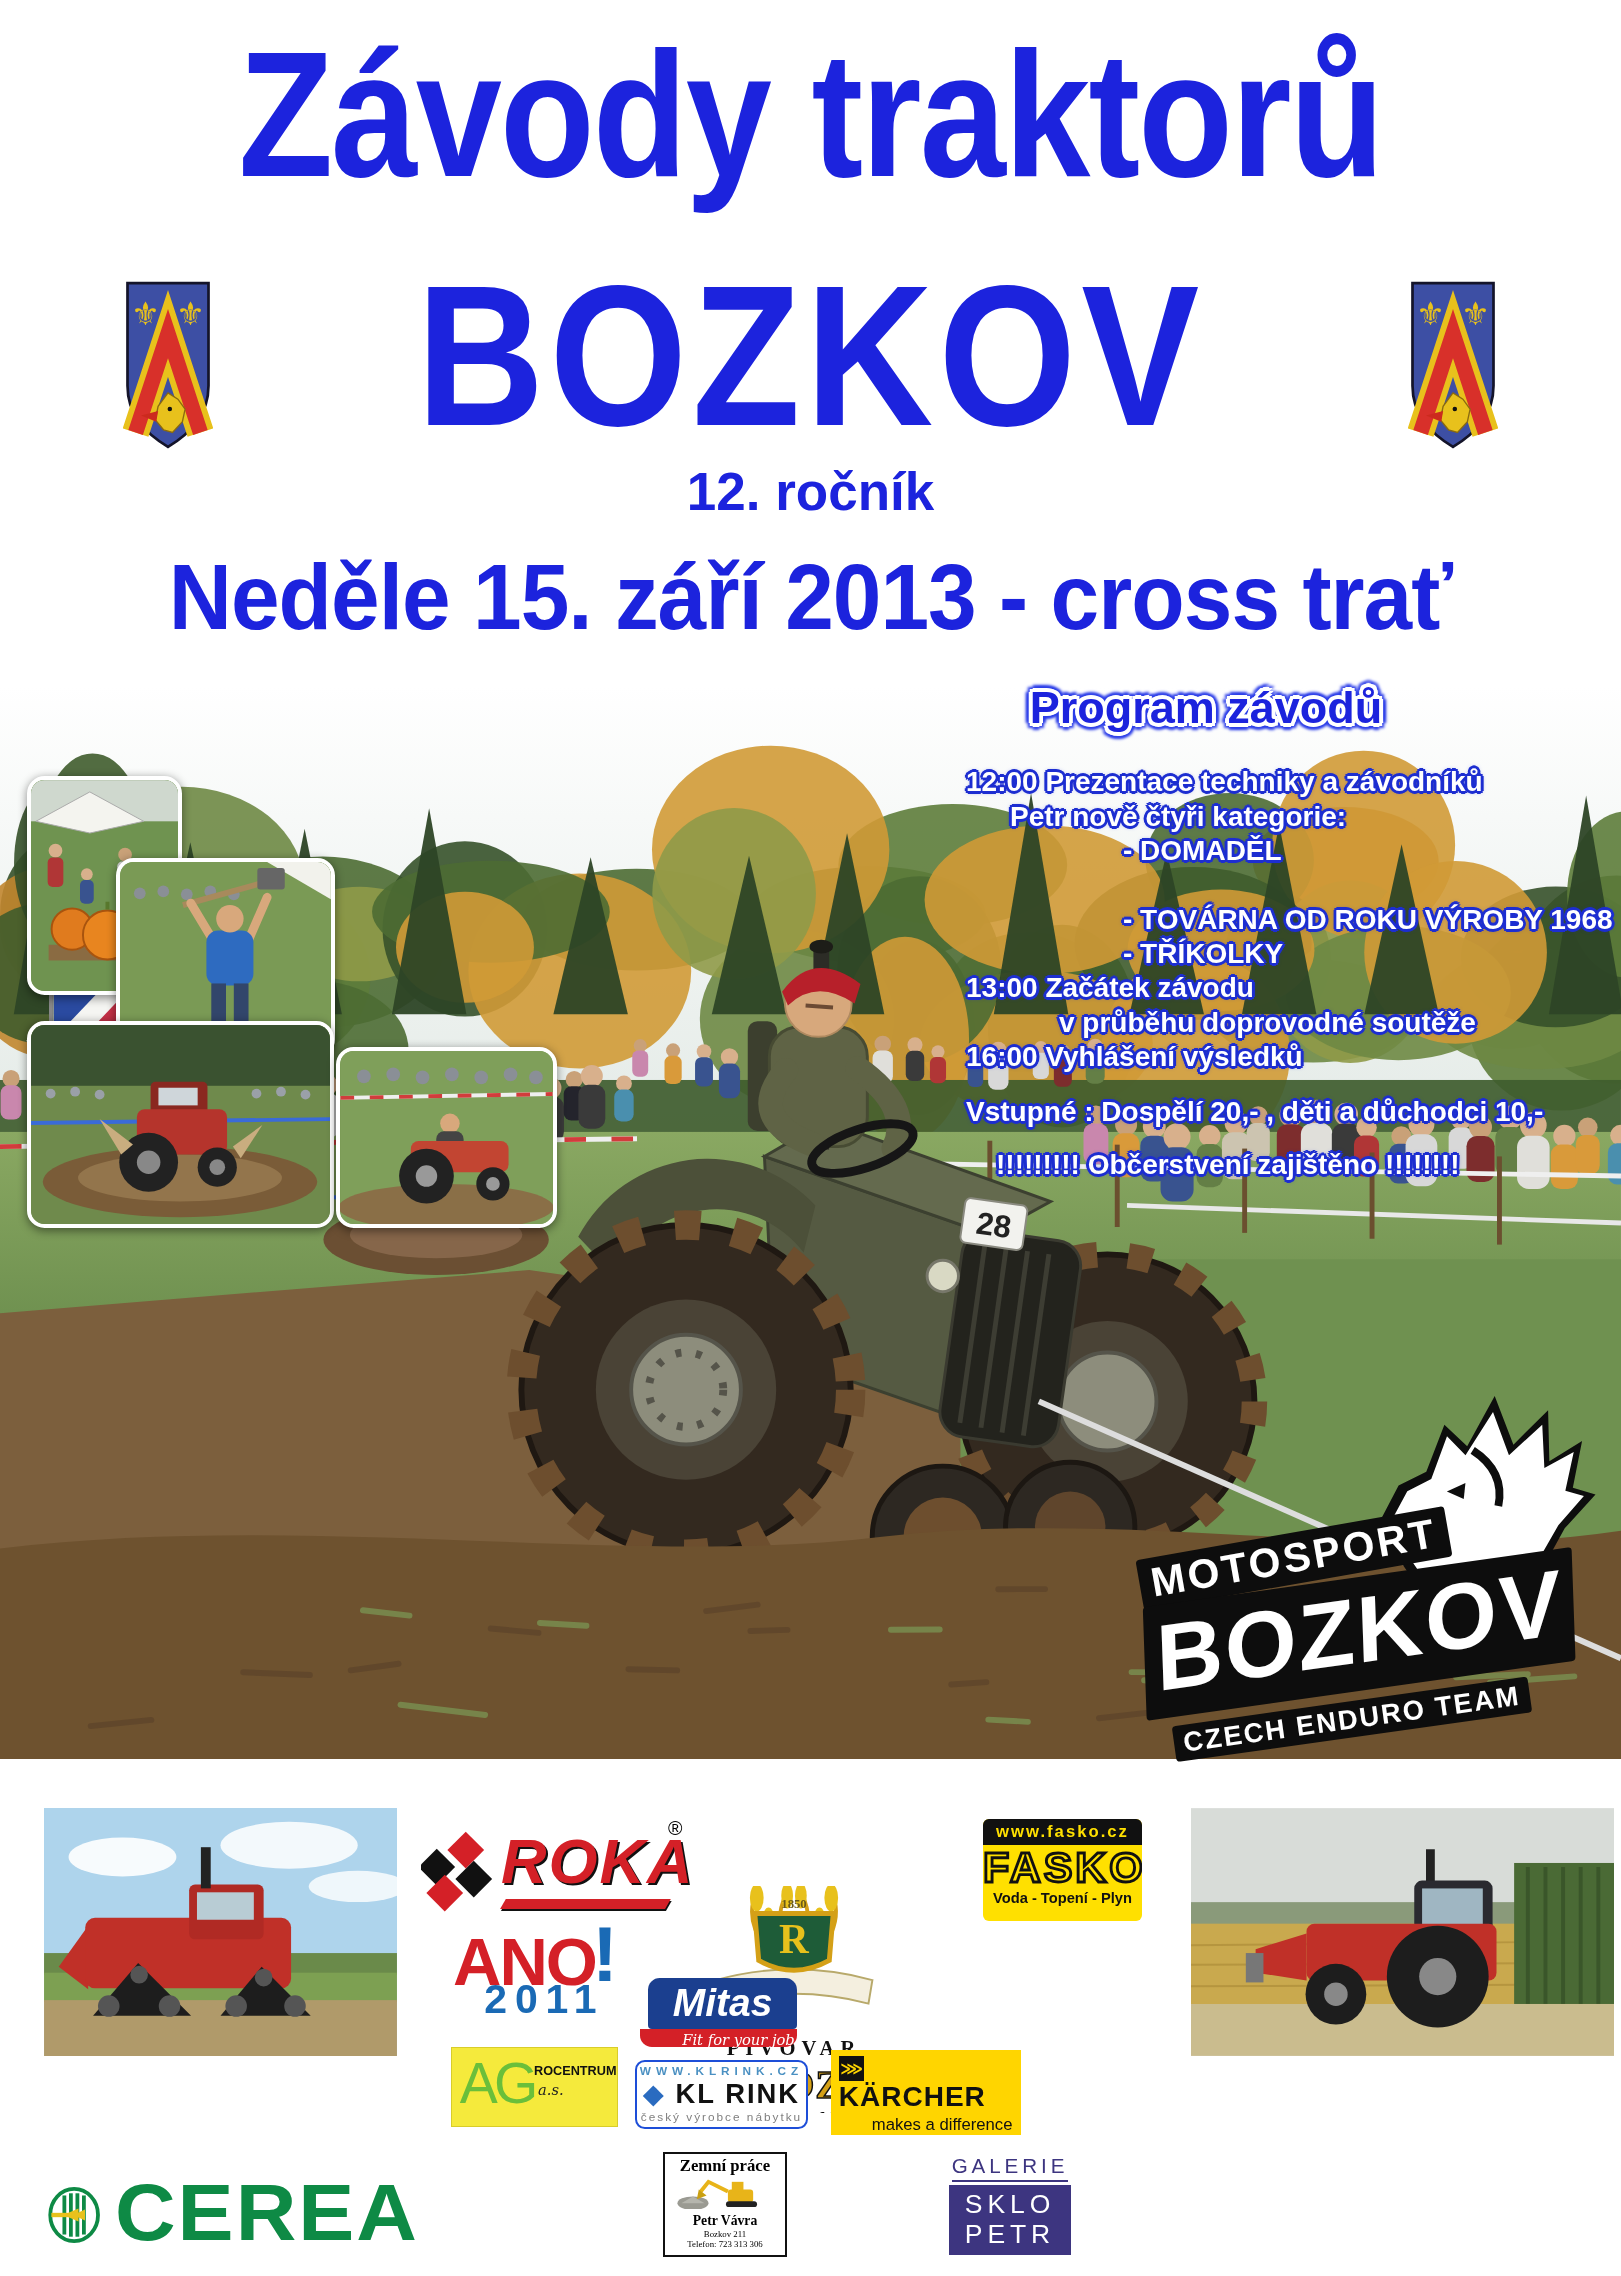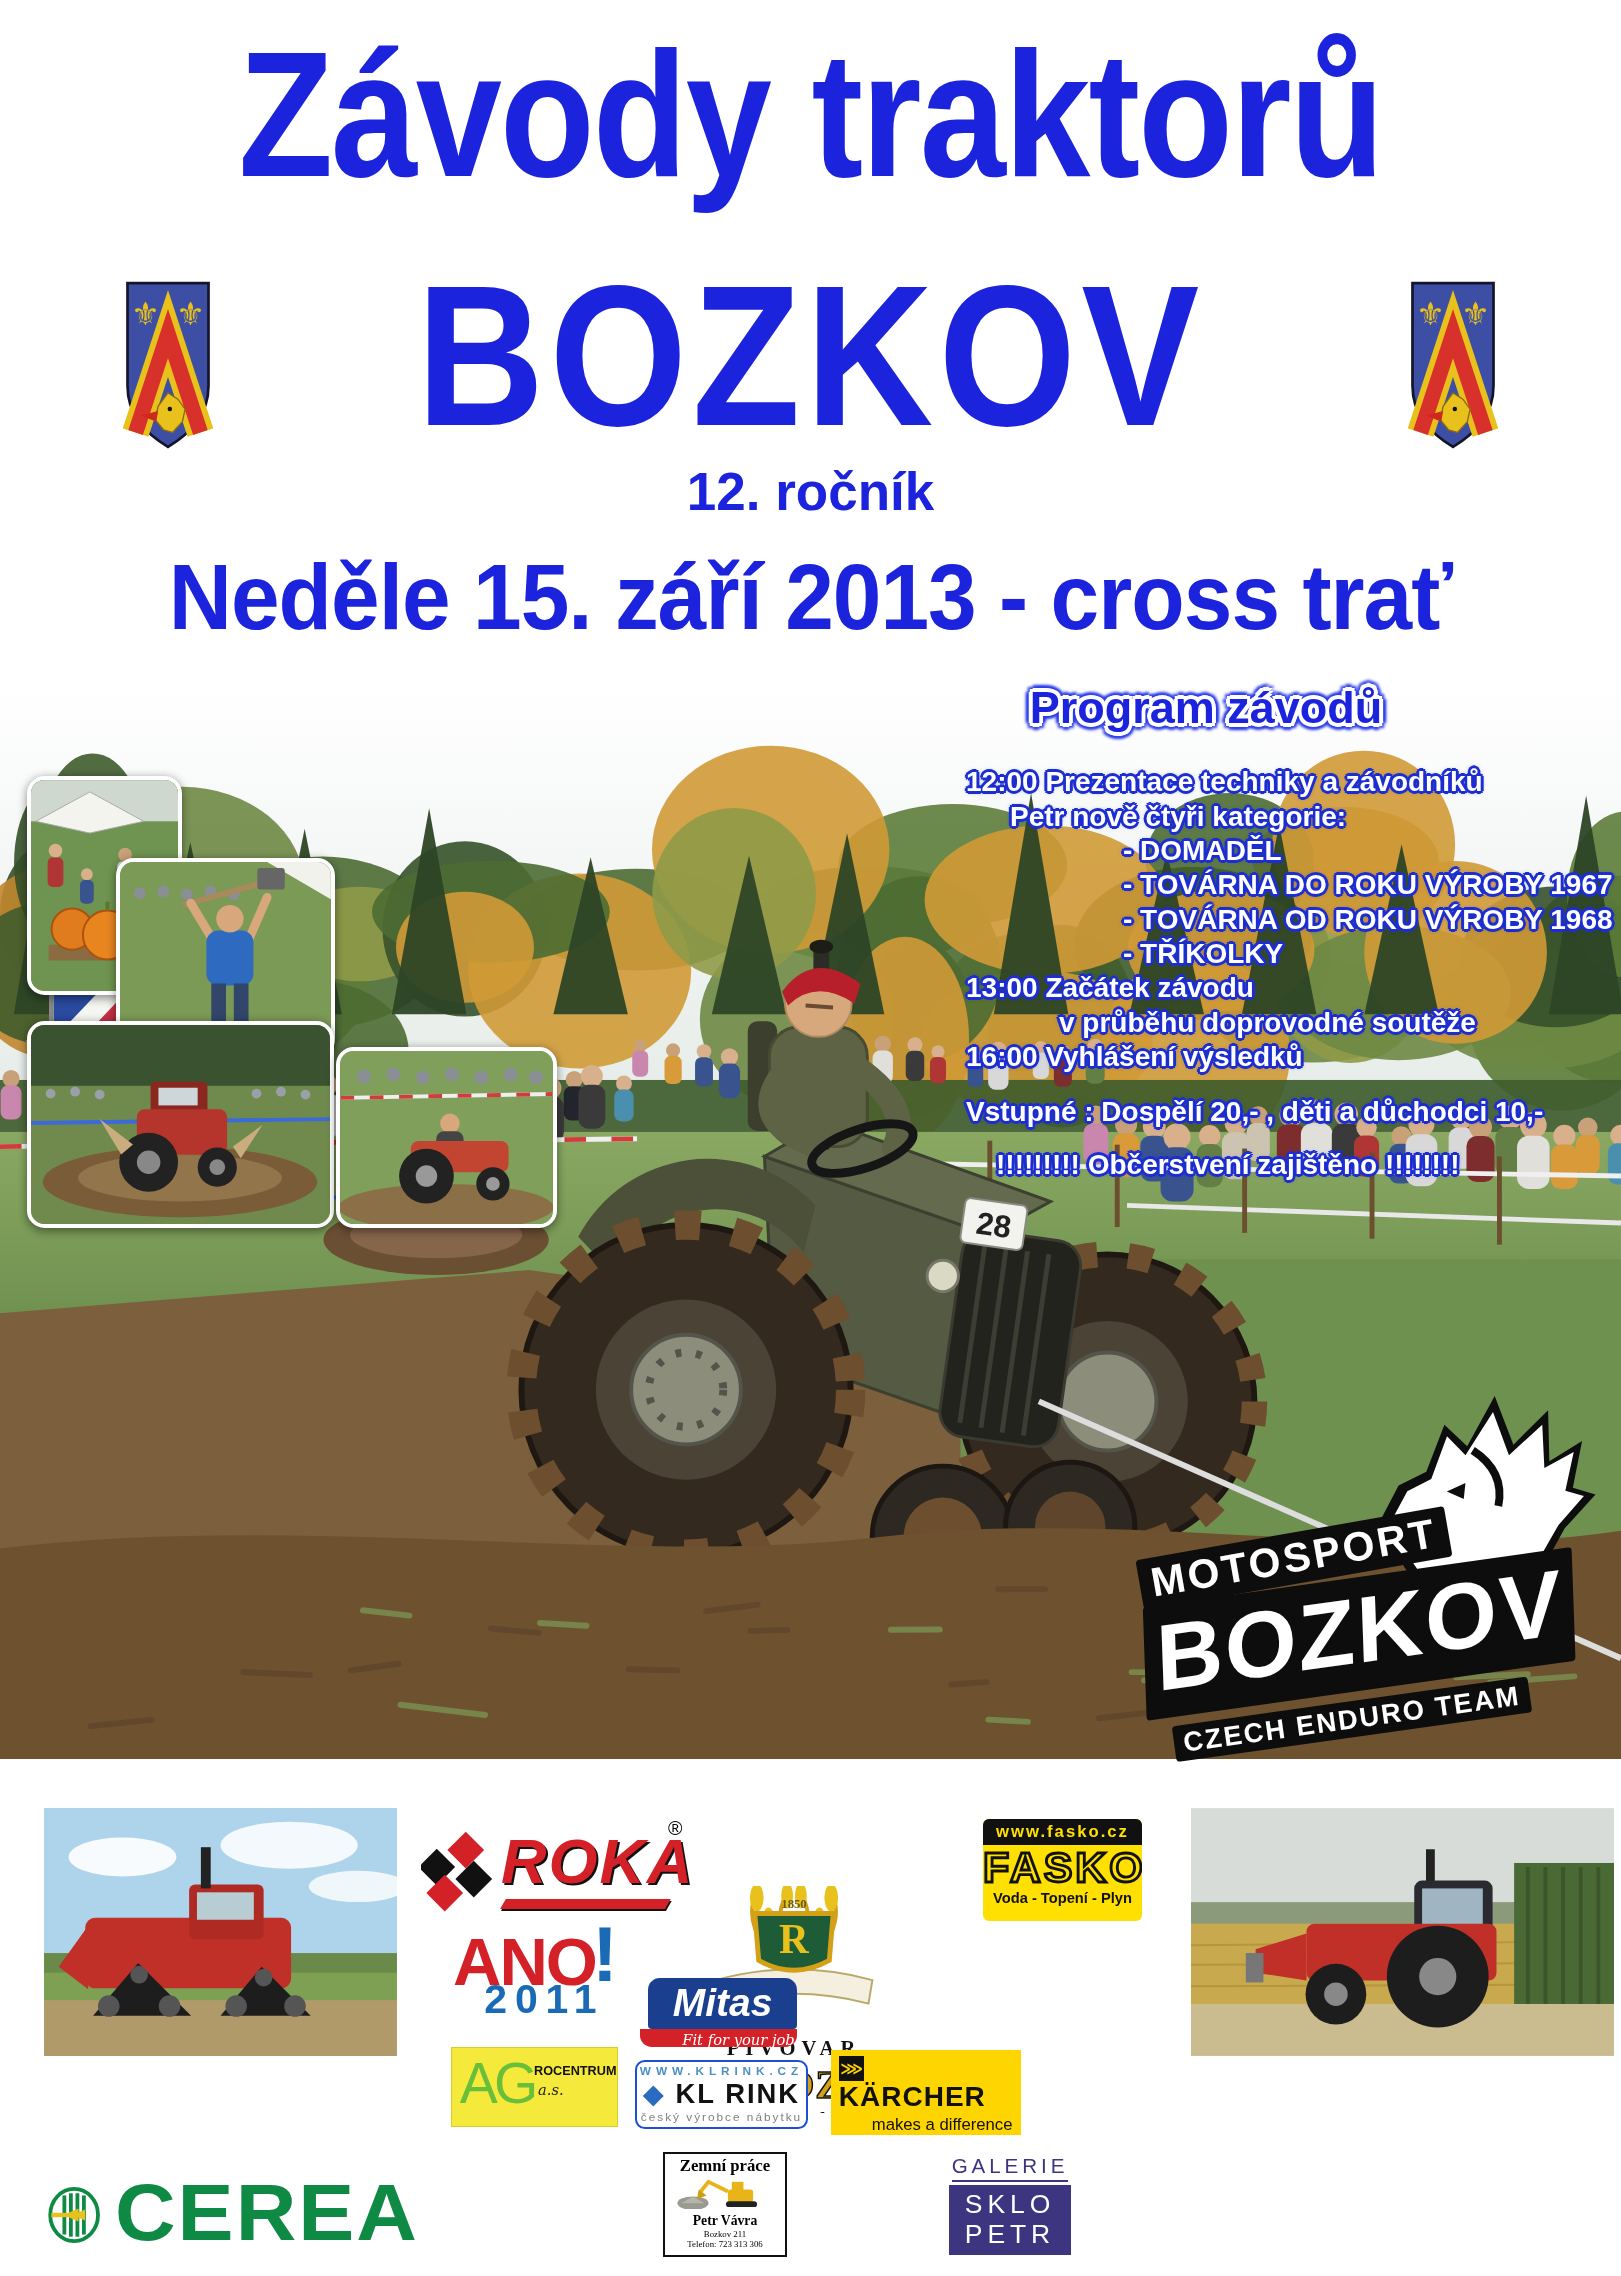--- a/index.html
+++ b/index.html
@@ -439,21 +439,20 @@
           <rect x="1400.7609594566748" y="993.076334893085" width="70.87481510965881" height="6" rx="3" fill="#5b432a" opacity="0.7" transform="rotate(-5.831303563667461 1400.7609594566748 993.076334893085)"></rect>
         </g>
       <line x1="1060" y1="730" x2="1654" y2="992" stroke="#ddd" stroke-width="6"></line>
     </svg>
 
     <div class="program">
       <div class="ph">Program závodů</div>
       <div class="pl" style="left:84px;top:80px">12:00 Prezentace techniky a závodníků</div>
       <div class="pl" style="left:128px;top:115px">Petr nově čtyři kategorie:</div>
       <div class="pl" style="left:241px;top:149px">- DOMADĚL</div>
-      <div class="pl" style="left:241px;top:183px">- TOVÁRNA DO ROKU VÝROBY 1967</div>
       <div class="pl" style="left:241px;top:218px">- TOVÁRNA OD ROKU VÝROBY 1968</div>
       <div class="pl" style="left:241px;top:252px">- TŘÍKOLKY</div>
       <div class="pl" style="left:84px;top:286px">13:00 Začátek závodu</div>
       <div class="pl" style="left:177px;top:321px">v průběhu doprovodné soutěže</div>
       <div class="pl" style="left:84px;top:355px">16:00 Vyhlášení výsledků</div>
       <div class="pl" style="left:84px;top:410px">Vstupné : Dospělí 20,- , děti a důchodci 10,-</div>
       <div class="pl" style="left:114px;top:463px">!!!!!!!!!  Občerstvení zajištěno  !!!!!!!!</div>
     </div>
 
     <div class="inset" style="left:27.4px;top:90px;width:147px;height:211px">

